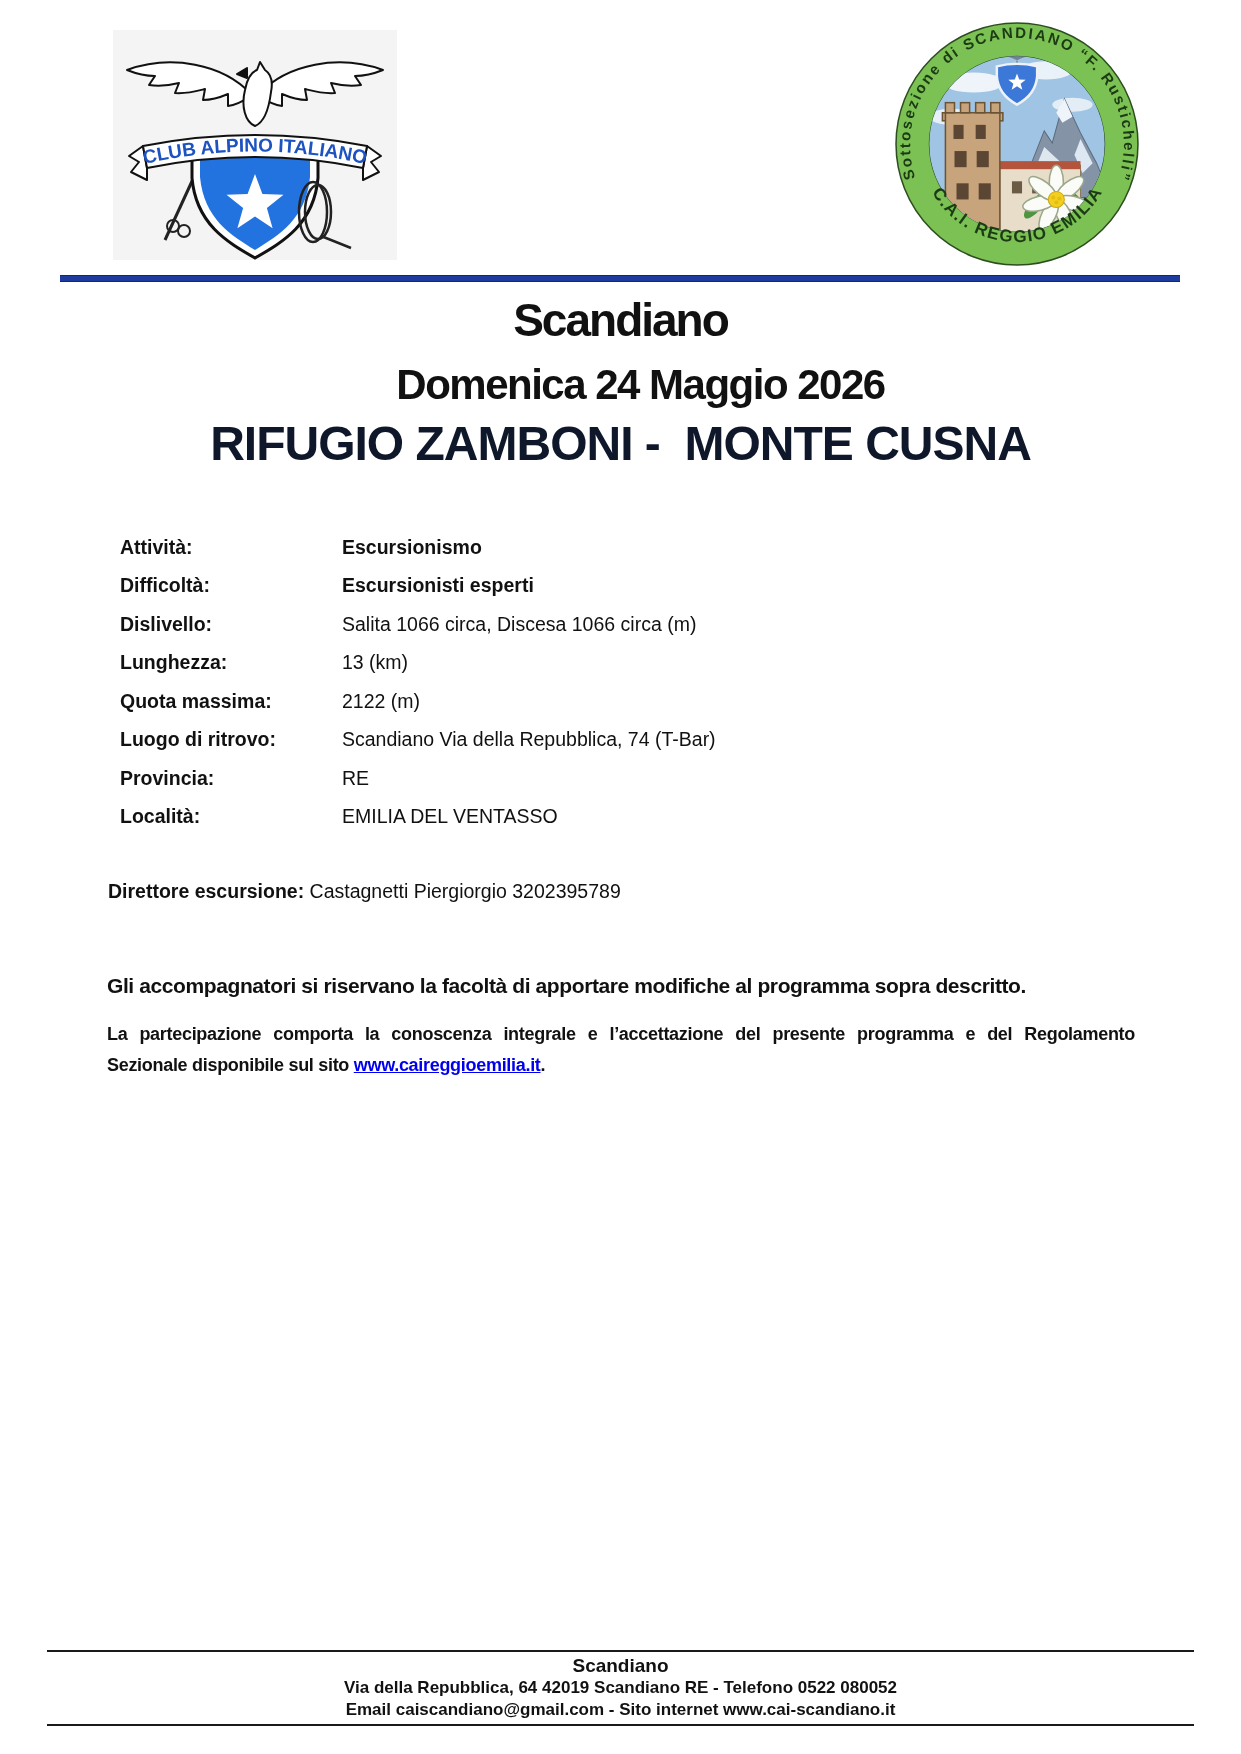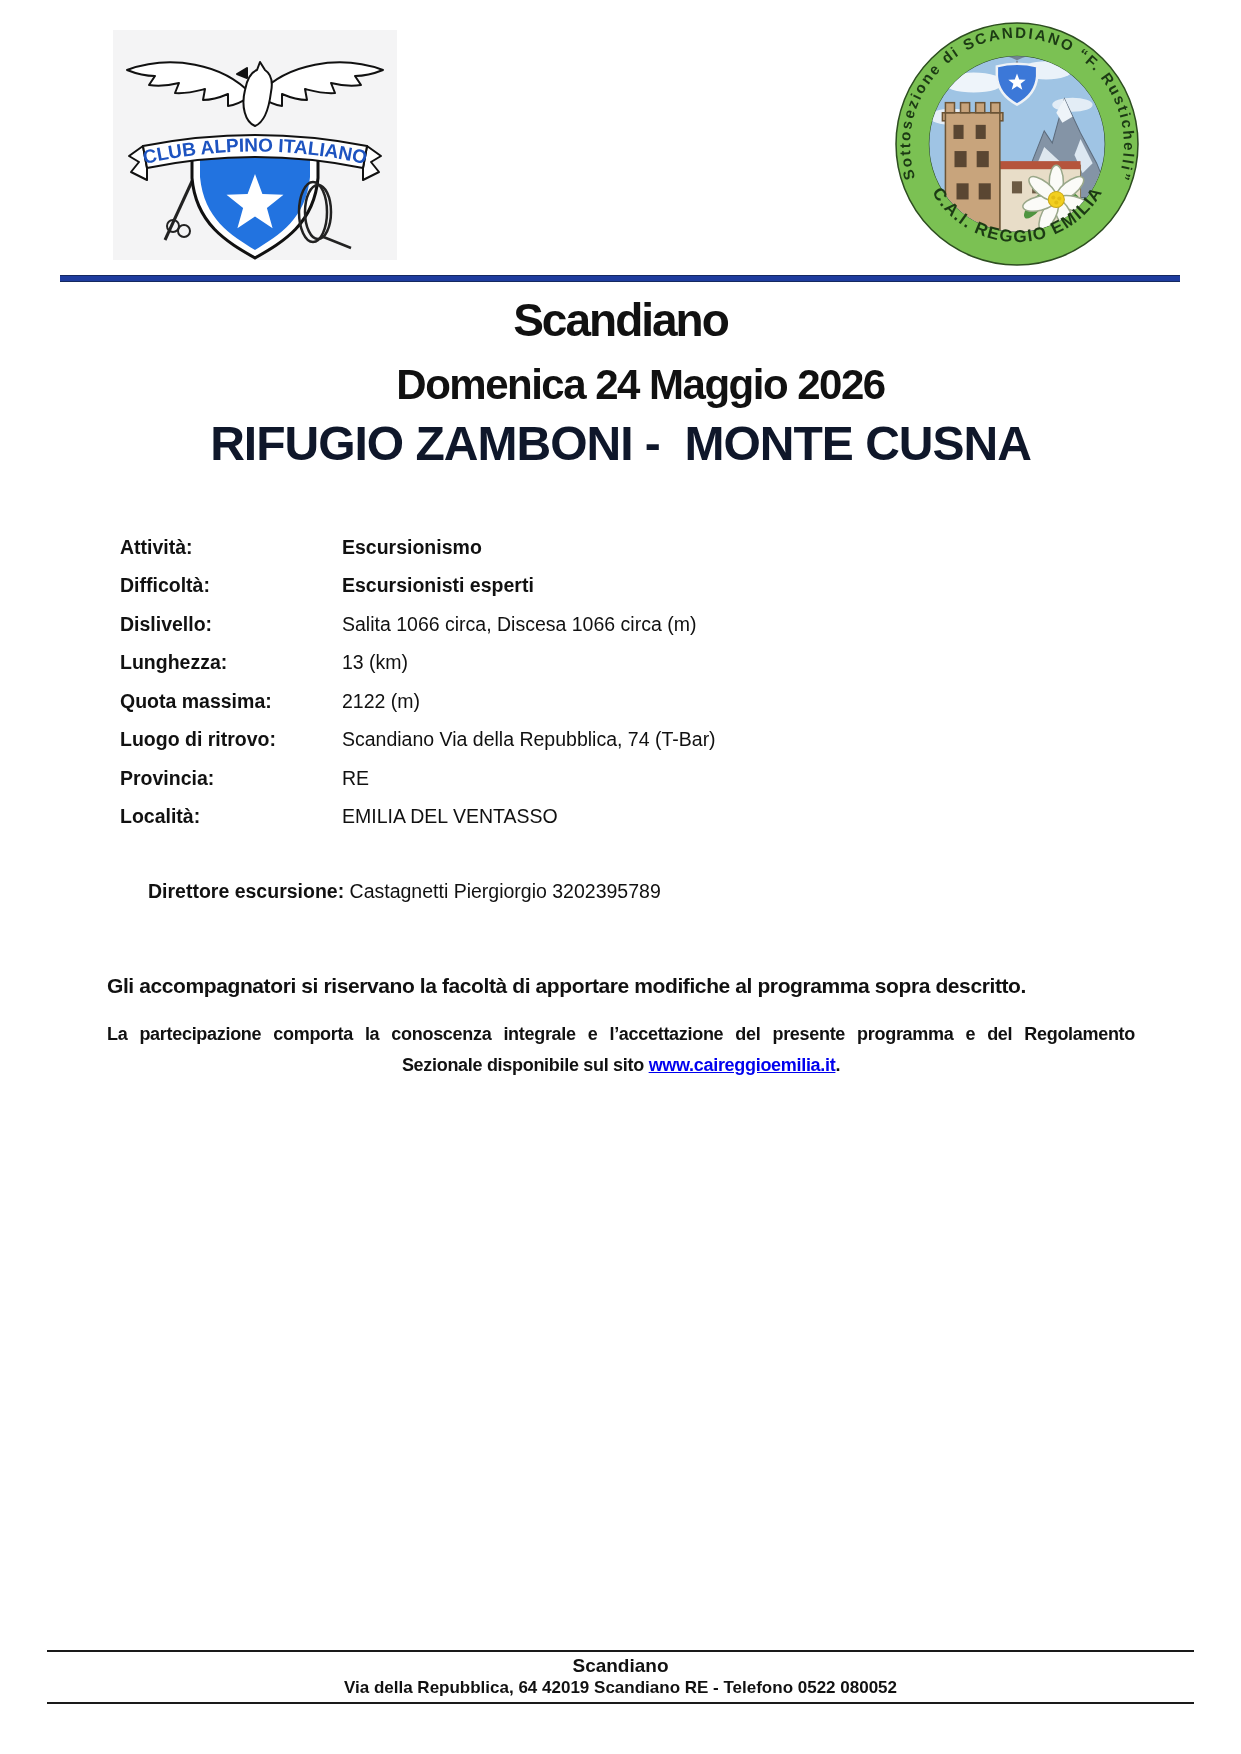--- a/index.html
+++ b/index.html
@@ -20,31 +20,31 @@
   .h-main { position:absolute; top:416px; left:0; width:100%; text-align:center;
     font-size:48px; font-weight:bold; letter-spacing:-1px; line-height:56px;
     color:#0f172a; white-space:pre; }
 
   .details { position:absolute; left:120px; top:528px; font-size:19.5px; }
   .drow { height:38.5px; display:flex; align-items:center; }
   .dlabel { width:222px; font-weight:bold; flex:0 0 auto; }
   .dval { font-weight:normal; }
   .bold-val .dval { font-weight:bold; }
 
-  .director { position:absolute; left:108px; top:880px; font-size:19.5px;margin-left:40px; }
+  .director { position:absolute; left:108px; top:880px; font-size:19.5px; }
   .director .dir-label { font-weight:bold; }
   .director .dir-value { font-weight:normal; }
 
   .notice { position:absolute; left:107px; top:972px; width:1035px;
     font-size:21px; font-weight:bold; letter-spacing:-0.4px; line-height:28px; }
 
   .participation { position:absolute; left:107px; top:1019px; width:1028px;
     font-size:18px; font-weight:bold; letter-spacing:-0.3px; line-height:31px; }
   .p-line1 { text-align:justify; text-align-last:justify; }
-  .p-line2 { text-align:center; }
+  .p-line2 { text-align:left; }
   .p-link { color:#0000ee; text-decoration:underline; }
 
   .footer { position:absolute; left:47px; top:1650px; width:1147px; box-sizing:border-box;
     border-top:2px solid #1a1a1a; border-bottom:2px solid #1a1a1a;
     text-align:center; padding:2px 0 3px 0; }
   .f-title { font-size:19px; font-weight:bold; line-height:23px; }
   .f-line { font-size:17px; font-weight:bold; line-height:22px; }
 
   svg text { font-family:"Liberation Sans", sans-serif; }
 </style>
@@ -219,13 +219,14 @@
 <div class="notice">Gli accompagnatori si riservano la facoltà di apportare modifiche al programma sopra descritto.</div>
 
 <div class="participation">
   <div class="p-line1">La partecipazione comporta la conoscenza integrale e l’accettazione del presente programma e del Regolamento</div>
   <div class="p-line2"><span>Sezionale disponibile sul sito </span><a href="#" class="p-link">www.caireggioemilia.it</a><span>.</span></div>
 </div>
 
 <div class="footer">
   <div class="f-title">Scandiano</div>
   <div class="f-line">Via della Repubblica, 64 42019 Scandiano RE - Telefono 0522 080052</div>
+  <div class="f-line">Email caiscandiano@gmail.com - Sito internet www.cai-scandiano.it</div>
 </div>
 
 </body></html>

